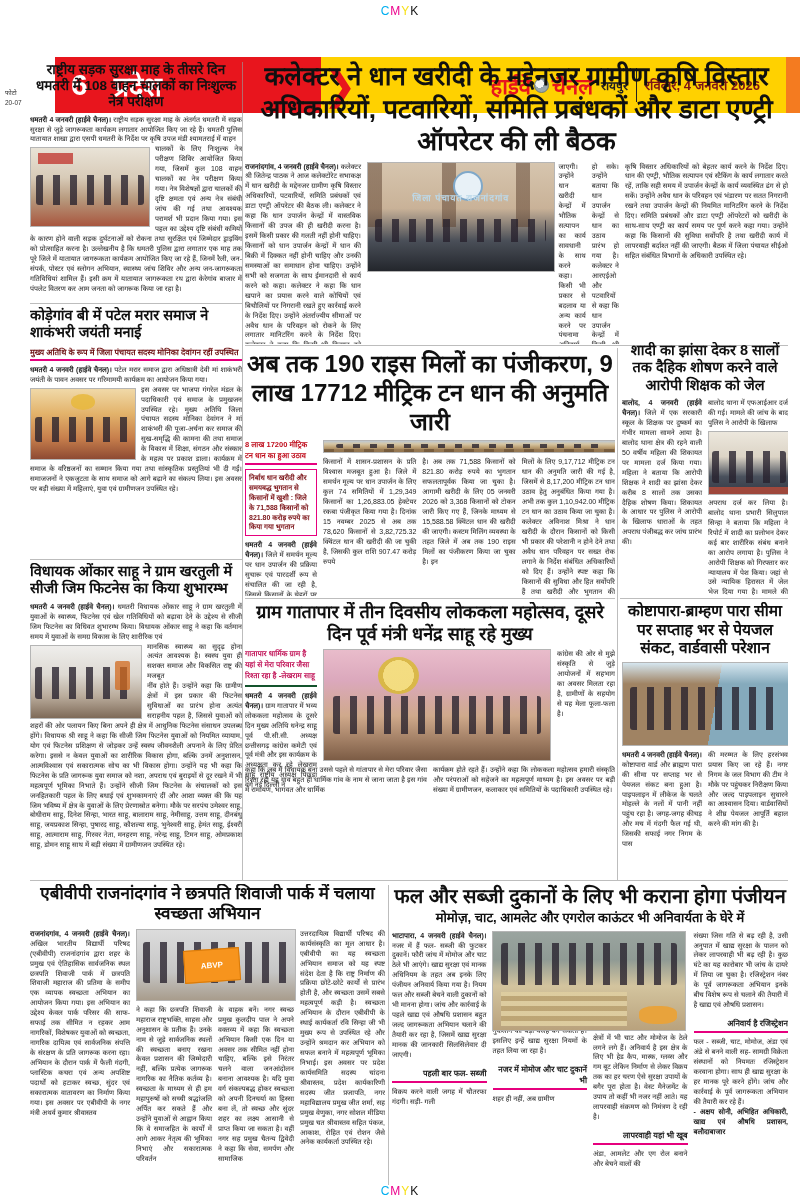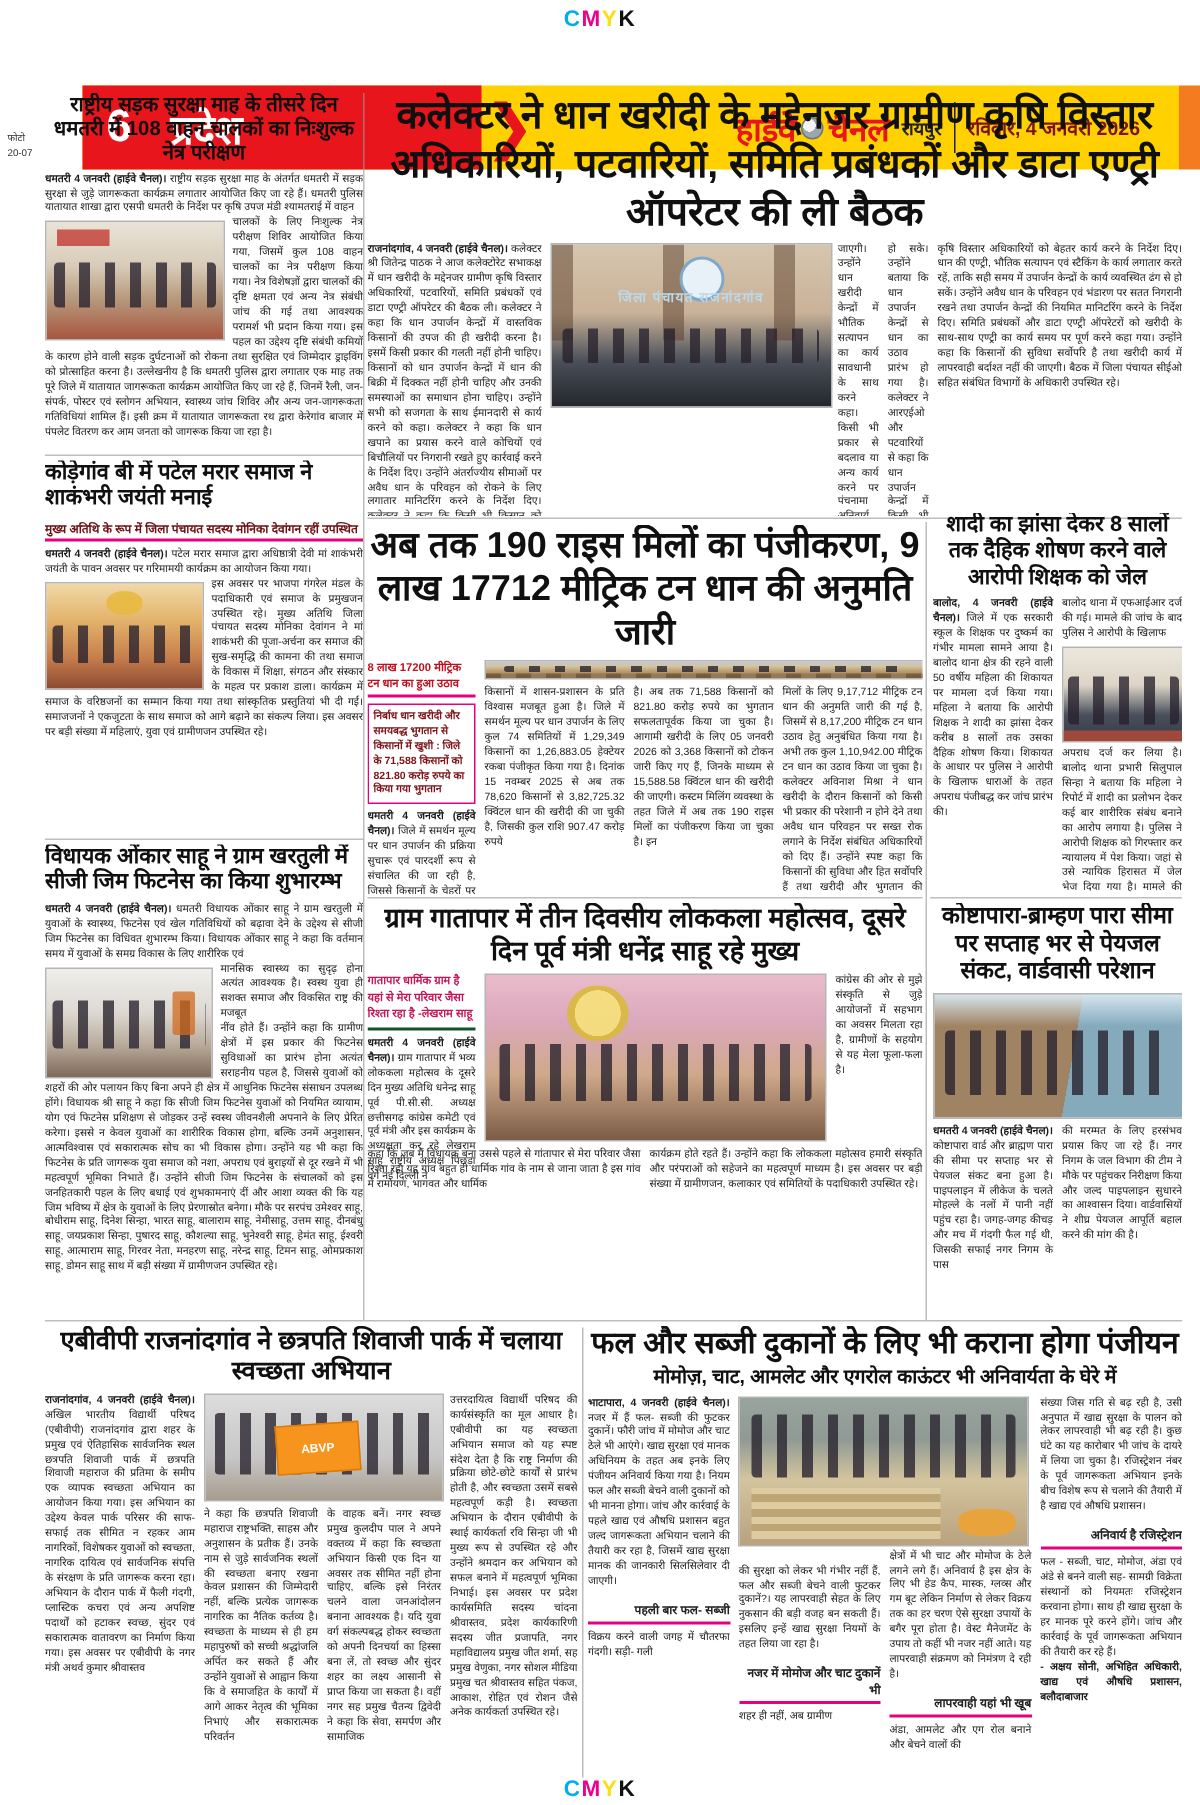--- a/index.html
+++ b/index.html
@@ -1,19 +1,19 @@
 <!DOCTYPE html>
 <html><head>
 <meta charset="utf-8">
 <style>
   html,body{margin:0;padding:0;background:#ffffff;}
   .page{position:relative;width:800px;height:1203px;background:#fff;overflow:hidden;
         font-family:"Liberation Sans","DejaVu Sans",sans-serif;color:#1c1c1c;}
   
-  .cmyk{position:absolute;left:0;right:0;text-align:center;font-size:15px;font-weight:700;letter-spacing:1px;}
+  .cmyk{position:absolute;left:0;right:0;text-align:center;font-size:12px;font-weight:400;letter-spacing:1px;}
   .cmyk .c{color:#00aeef}.cmyk .m{color:#ec008c}.cmyk .y{color:#f7e017}.cmyk .k{color:#111}
   
   .band{position:absolute;left:55px;top:57px;width:731px;height:56px;background:#ffd100;display:flex;align-items:stretch;}
   .band-red{background:#e8151d;width:250px;display:flex;align-items:center;gap:26px;padding-left:16px;color:#fff;font-weight:700;}
   .band-red .num{font-size:30px;}
   .band-red .sec{font-size:27px;}
   .band-chev{color:#e8151d;font-size:40px;font-weight:700;line-height:56px;margin-left:2px;}
   .band-right{margin-left:auto;display:flex;align-items:center;gap:8px;padding-right:26px;}
   .paper-name{color:#e8151d;font-weight:700;font-size:22px;display:flex;align-items:center;gap:3px;}
   .globe{width:13px;height:13px;border-radius:50%;background:radial-gradient(circle at 35% 35%,#f4f4f4 0 35%,#9aa7ad 36% 100%);border:1px solid #6b777c;display:inline-block;}
@@ -250,21 +250,21 @@
         <div class="crowd" style="top:12%;height:42%;"></div>
         <div style="position:absolute;left:4%;right:30%;bottom:4%;height:34%;background:repeating-linear-gradient(0deg,rgba(222,205,160,.95) 0 5px,rgba(188,164,116,.95) 5px 10px);"></div>
         <div style="position:absolute;right:4%;bottom:6%;width:20%;height:18%;background:#e8a33c;border-radius:40%;"></div>
       </div>
       <div class="cols" style="height:100%;">
         <div class="col">
           <p class="body-txt"><span class="dateline">भाटापारा, 4 जनवरी (हाईवे चैनल)।</span> <span>नजर में हैं फल- सब्जी की फुटकर दुकानें। फौरी जांच में मोमोज और चाट ठेले भी आएंगे। खाद्य सुरक्षा एवं मानक अधिनियम के तहत अब इनके लिए पंजीयन अनिवार्य किया गया है। नियम फल और सब्जी बेचने वाली दुकानों को भी मानना होगा। जांच और कार्रवाई के पहले खाद्य एवं औषधि प्रशासन बहुत जल्द जागरूकता अभियान चलाने की तैयारी कर रहा है, जिसमें खाद्य सुरक्षा मानक की जानकारी सिलसिलेवार दी जाएगी।</span></p>
           <div class="sub-label">पहली बार फल- सब्जी</div>
           <p class="body-txt">विक्रय करने वाली जगह में चौतरफा गंदगी। सड़ी- गली</p>
         </div>
-        <div class="col" style="padding-top:112px;">
+        <div class="col" style="padding-top:66px;">
           <p class="body-txt">की सुरक्षा को लेकर भी गंभीर नहीं हैं, फल और सब्जी बेचने वाली फुटकर दुकानें?। यह लापरवाही सेहत के लिए नुकसान की बड़ी वजह बन सकती हैं। इसलिए इन्हें खाद्य सुरक्षा नियमों के तहत लिया जा रहा है।</p>
           <div class="sub-label">नजर में मोमोज और चाट दुकानें भी</div>
           <p class="body-txt">शहर ही नहीं, अब ग्रामीण</p>
         </div>
         <div class="col" style="padding-top:102px;">
           <p class="body-txt">क्षेत्रों में भी चाट और मोमोज के ठेले लगने लगे हैं। अनिवार्य है इस क्षेत्र के लिए भी हेड कैप, मास्क, ग्लव्स और गम बूट लेकिन निर्माण से लेकर विक्रय तक का हर चरण ऐसे सुरक्षा उपायों के बगैर पूरा होता है। वेस्ट मैनेजमेंट के उपाय तो कहीं भी नजर नहीं आते। यह लापरवाही संक्रमण को निमंत्रण दे रही है।</p>
           <div class="sub-label">लापरवाही यहां भी खूब</div>
           <p class="body-txt">अंडा, आमलेट और एग रोल बनाने और बेचने वालों की</p>
         </div>
         <div class="col">

